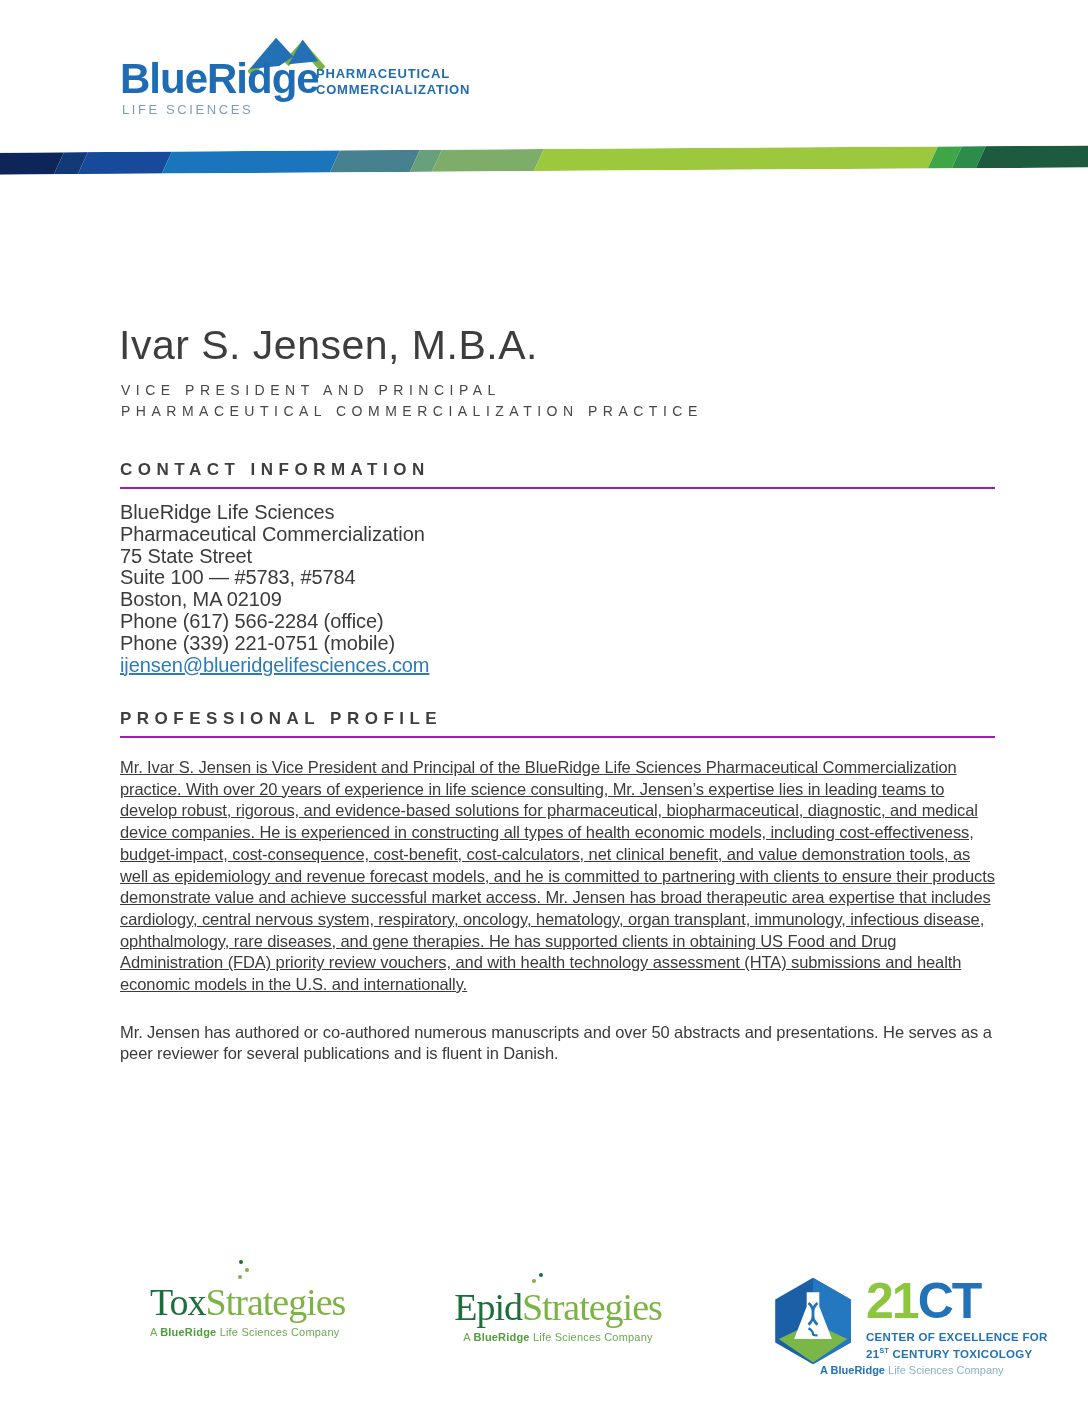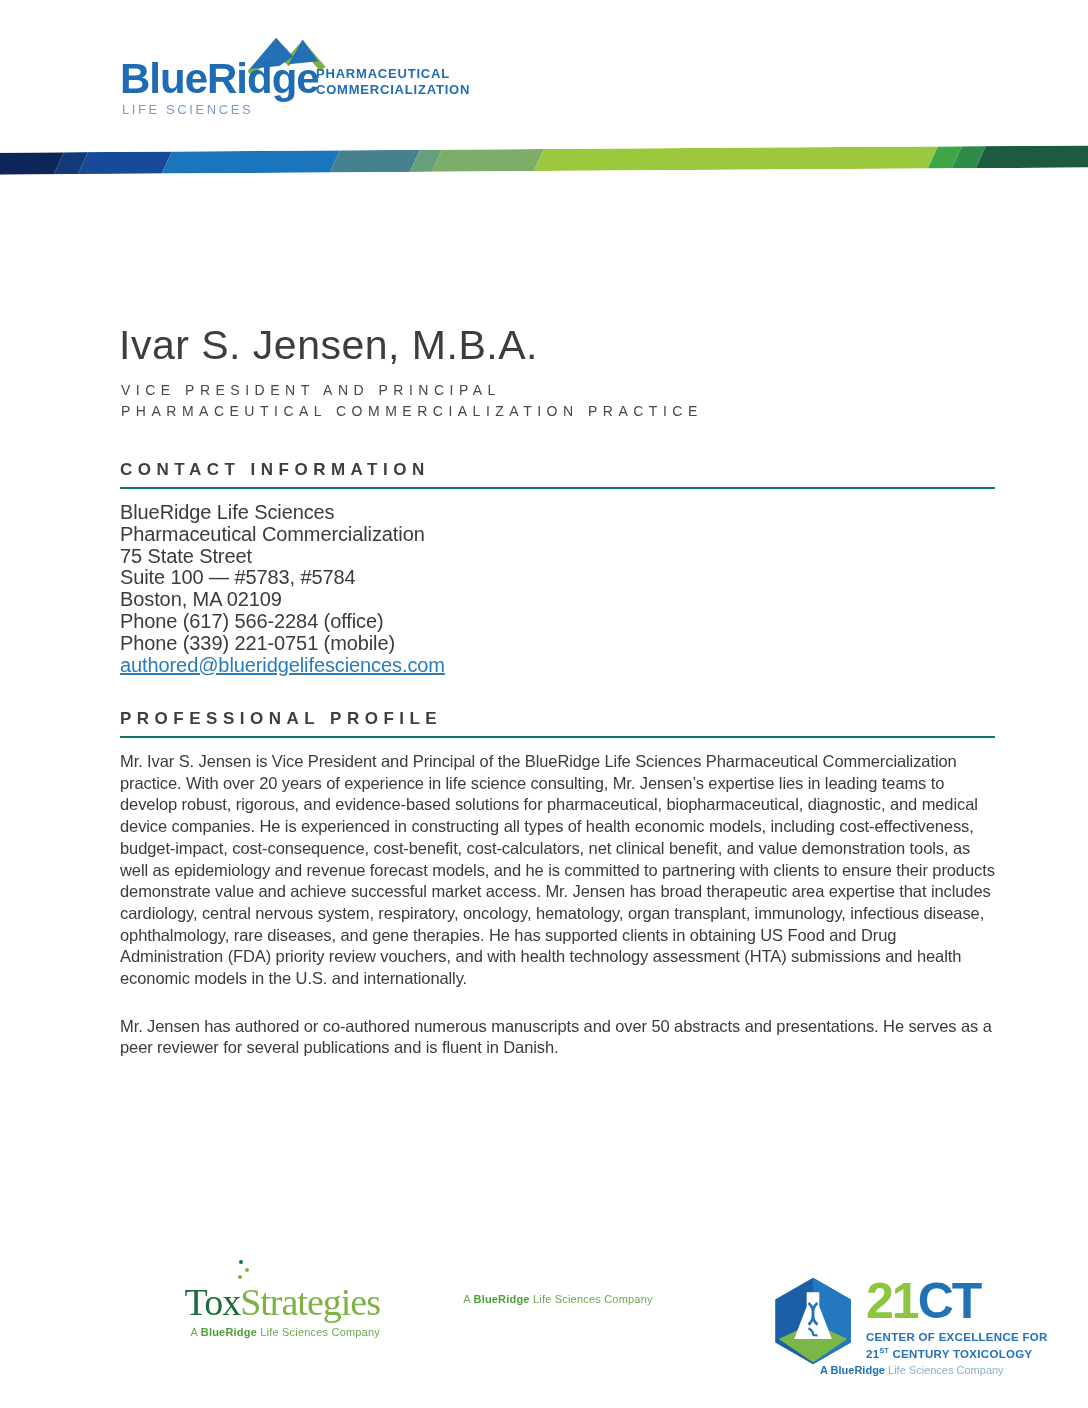--- a/index.html
+++ b/index.html
@@ -25,39 +25,39 @@
   .person-name{position:absolute;left:119px;top:322px;font-size:41px;font-weight:300;
                color:#3d3d3d;letter-spacing:0.5px;}
   .person-titles{position:absolute;left:121px;top:380px;font-size:14px;color:#474747;
                  letter-spacing:5.5px;line-height:21px;}
 
   
   .section{position:absolute;left:120px;width:875px;}
   .section.contact{top:460px;}
   .section.profile{top:709px;}
   .section-heading{font-size:17px;font-weight:bold;letter-spacing:5.5px;color:#3f3f3f;
-                   padding-bottom:7px;border-bottom:2px solid #0f766e;}
+                   padding-bottom:7px;border-bottom:2px solid #a21caf;}
   .contact-lines{margin-top:13px;font-size:20px;line-height:21.8px;color:#3b3b3b;
                  letter-spacing:-0.1px;}
   .email-link{color:#2b7bb9;text-decoration:underline;}
   .profile-body p{margin:0;font-size:16.5px;line-height:21.7px;color:#3b3b3b;
                   letter-spacing:-0.1px;}
-  .profile-body p.p1{margin-top:13px;}
+  .profile-body p.p1{margin-top:19px;text-decoration:underline;}
   .profile-body p.p2{margin-top:26px;}
 
   
   .footer-logo{position:absolute;}
   .serif-logo{font-family:"Liberation Serif",serif;font-size:38px;letter-spacing:-1px;
               line-height:1;white-space:nowrap;}
   .green-dark{color:#1c6e3c;}
   .green-light{color:#7cb342;}
   .tagline{font-size:11px;color:#6aa84f;letter-spacing:0.2px;margin-top:4px;}
   .tagline b{font-weight:bold;color:#4f9e3a;}
 
-  .tox{left:150px;top:1283px;width:230px;text-align:right;}
+  .tox{left:150px;top:1283px;width:230px;text-align:left;}
   .epid{left:448px;top:1288px;width:220px;text-align:center;}
   .dots{position:absolute;width:4px;height:4px;border-radius:50%;background:#7cb342;}
   .tox .dots{left:88px;top:-8px;box-shadow:7px -7px 0 #7cb342,1px -15px 0 #1c6e3c;}
   .epid .dots{left:84px;top:-9px;box-shadow:7px -6px 0 #1c6e3c;}
   .tagline-row{margin-top:5px;}
 
   .ct{left:768px;top:1274px;width:240px;}
   .ct-icon{position:absolute;left:0;top:2px;width:90px;height:90px;}
   .ct-text{position:absolute;left:98px;top:2px;white-space:nowrap;}
   .ct-word{font-size:50px;font-weight:bold;line-height:1;letter-spacing:-2px;}
@@ -110,21 +110,21 @@
 <div class="section contact">
   <div class="section-heading">CONTACT INFORMATION</div>
   <div class="contact-lines">
     <div>BlueRidge Life Sciences</div>
     <div>Pharmaceutical Commercialization</div>
     <div>75 State Street</div>
     <div>Suite 100 — #5783, #5784</div>
     <div>Boston, MA 02109</div>
     <div>Phone (617) 566-2284 (office)</div>
     <div>Phone (339) 221-0751 (mobile)</div>
-    <div><a class="email-link" href="#">authored@blueridgelifesciences.com</a></div>
+    <div><a class="email-link" href="#">ijensen@blueridgelifesciences.com</a></div>
   </div>
 </div>
 
 <div class="section profile">
   <div class="section-heading">PROFESSIONAL PROFILE</div>
   <div class="profile-body">
     <p class="p1">Mr. Ivar S. Jensen is Vice President and Principal of the BlueRidge Life Sciences Pharmaceutical Commercialization practice. With over 20 years of experience in life science consulting, Mr. Jensen’s expertise lies in leading teams to develop robust, rigorous, and evidence-based solutions for pharmaceutical, biopharmaceutical, diagnostic, and medical device companies. He is experienced in constructing all types of health economic models, including cost-effectiveness, budget-impact, cost-consequence, cost-benefit, cost-calculators, net clinical benefit, and value demonstration tools, as well as epidemiology and revenue forecast models, and he is committed to partnering with clients to ensure their products demonstrate value and achieve successful market access. Mr. Jensen has broad therapeutic area expertise that includes cardiology, central nervous system, respiratory, oncology, hematology, organ transplant, immunology, infectious disease, ophthalmology, rare diseases, and gene therapies. He has supported clients in obtaining US Food and Drug Administration (FDA) priority review vouchers, and with health technology assessment (HTA) submissions and health economic models in the U.S. and internationally.</p>
     <p class="p2">Mr. Jensen has authored or co-authored numerous manuscripts and over 50 abstracts and presentations. He serves as a peer reviewer for several publications and is fluent in Danish.</p>
   </div>
 </div>
@@ -133,20 +133,24 @@
   <div class="serif-logo" style="position:relative;">
     <span class="dots"></span>
     <span class="green-dark">Tox</span><span class="green-light">Strategies</span>
   </div>
   <div class="tagline tagline-row">
     <span>A </span><b>BlueRidge</b><span> Life Sciences Company</span>
   </div>
 </div>
 
 <div class="footer-logo epid">
+  <div class="serif-logo" style="position:relative;">
+    <span class="dots"></span>
+    <span class="green-dark">Epid</span><span class="green-light">Strategies</span>
+  </div>
   <div class="tagline tagline-row">
     <span>A </span><b>BlueRidge</b><span> Life Sciences Company</span>
   </div>
 </div>
 
 <div class="footer-logo ct">
   <svg class="ct-icon" viewBox="0 0 100 100">
     <polygon points="50,2 92,26 92,74 50,98 8,74 8,26" fill="#1b5fa6"></polygon>
     <polygon points="50,2 92,26 92,74 50,98" fill="#2478c0"></polygon>
     <polygon points="50,52 88,70 50,96 12,70" fill="#7ab648"></polygon>

